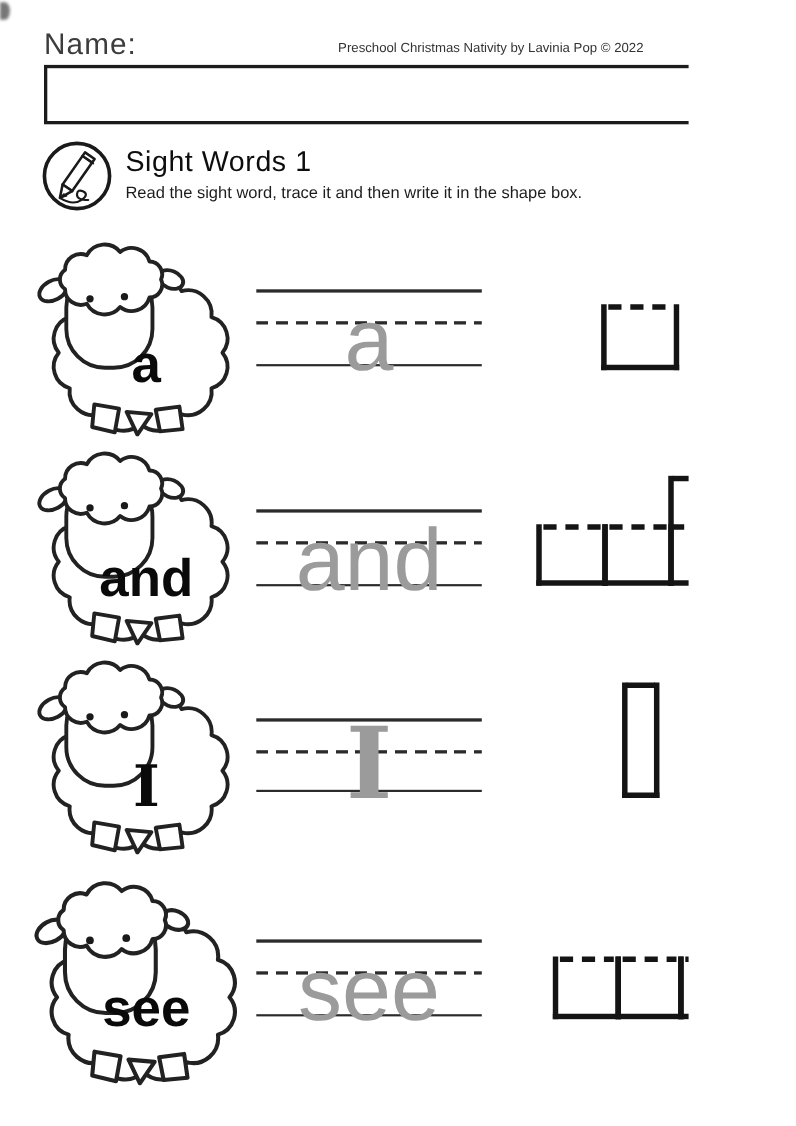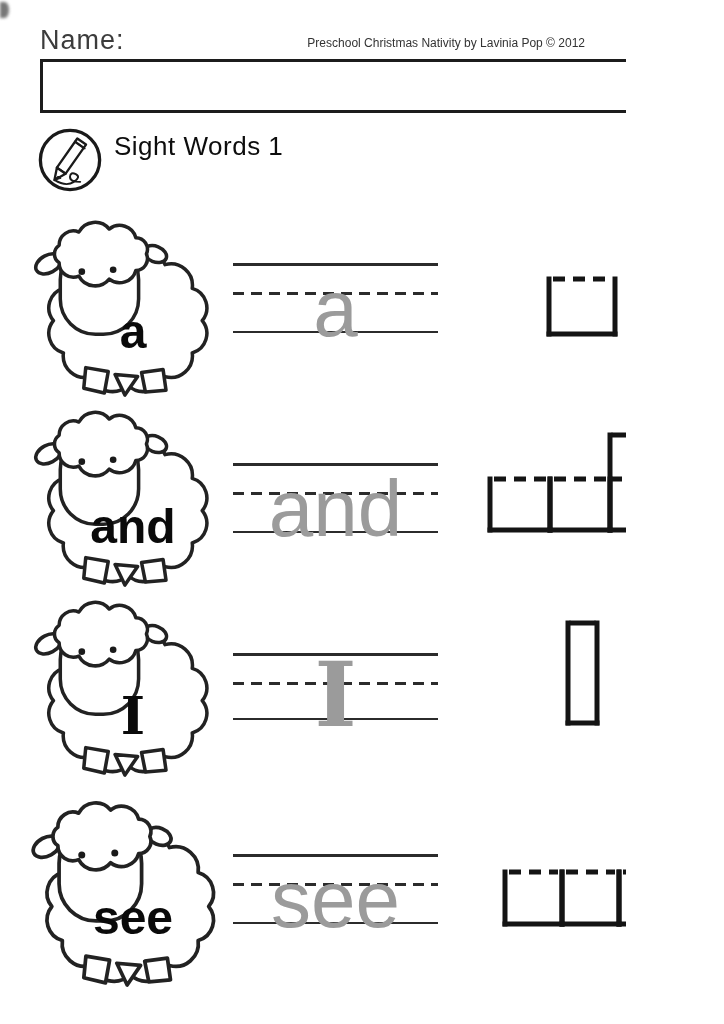--- a/index.html
+++ b/index.html
@@ -35,35 +35,36 @@
   .shape-svg{position:absolute;}
 </style>
 </head>
 <body>
 
 <div id="page">
 
   <div class="abs" id="corner-smudge"></div>
 
   <div class="abs" id="name-label">Name:</div>
-  <div class="abs" id="attribution">Preschool Christmas Nativity by Lavinia Pop © 2012</div>
+  <div class="abs" id="attribution">Preschool Christmas Nativity by Lavinia Pop © 2022</div>
   <div class="abs" id="name-box"></div>
 
   <svg class="abs" id="pencil-icon" viewBox="0 0 70 70">
     <circle cx="35" cy="35" r="30.5" fill="#fff" stroke="#1a1a1a" stroke-width="3.4"></circle>
     <g fill="#fff" stroke="#1a1a1a" stroke-width="2.4" stroke-linejoin="round" stroke-linecap="round">
       <path d="M42.5,12.9 L51.5,19.1 L30.5,49.1 L21.5,42.9 Z"></path>
       <path d="M40.2,16.3 L49.2,22.5"></path>
       <path d="M43.6,18.6 L50.3,23.3" stroke-width="1.6"></path>
       <path d="M21.5,42.9 L30.5,49.1 L19,55.5 Z"></path>
       <path d="M19,55.5 L22.6,51.6 L25.5,53.6 Z" fill="#1a1a1a" stroke-width="1"></path>
       <path d="M19,55.5 Q31,63 39,57.5 Q46.5,52.5 41,49.5 Q35.5,47 35,52 Q34.5,57.5 45.5,57.5" fill="none" stroke-width="2"></path>
     </g>
   </svg>
   <div class="abs" id="section-title">Sight Words 1</div>
+  <div class="abs" id="section-instructions">Read the sight word, trace it and then write it in the shape box.</div>
 
   <svg width="0" height="0" style="position:absolute">
     <symbol id="sheep" viewBox="0 0 190 190">
       <g fill="#fff" stroke="#222" stroke-width="3.6" stroke-linejoin="round">
         <path id="sheep-body-path" d="M179.0,112.0 A20.7,20.7 0 0,1 168.8,145.0 A22.1,22.1 0 0,1 141.0,169.2 A23.4,23.4 0 0,1 103.0,178.0 A23.4,23.4 0 0,1 65.0,169.2 A22.1,22.1 0 0,1 37.2,145.0 A20.7,20.7 0 0,1 27.0,112.0 A20.7,20.7 0 0,1 37.2,79.0 A22.1,22.1 0 0,1 65.0,54.8 A23.4,23.4 0 0,1 103.0,46.0 A23.4,23.4 0 0,1 141.0,54.8 A22.1,22.1 0 0,1 168.8,79.0 A20.7,20.7 0 0,1 179.0,112.0 Z"></path>
         <path d="M60,160 L83,164 L79,186 L58,181 Z"></path>
         <path d="M117,165 L139,162 L142,183 L121,185 Z"></path>
         <path d="M90,167 L113,169 L100,188 Z"></path>
         <ellipse cx="22" cy="54" rx="14" ry="9" transform="rotate(-28 22 54)"></ellipse>
         <ellipse cx="131" cy="44" rx="12" ry="8" transform="rotate(22 131 44)"></ellipse>

